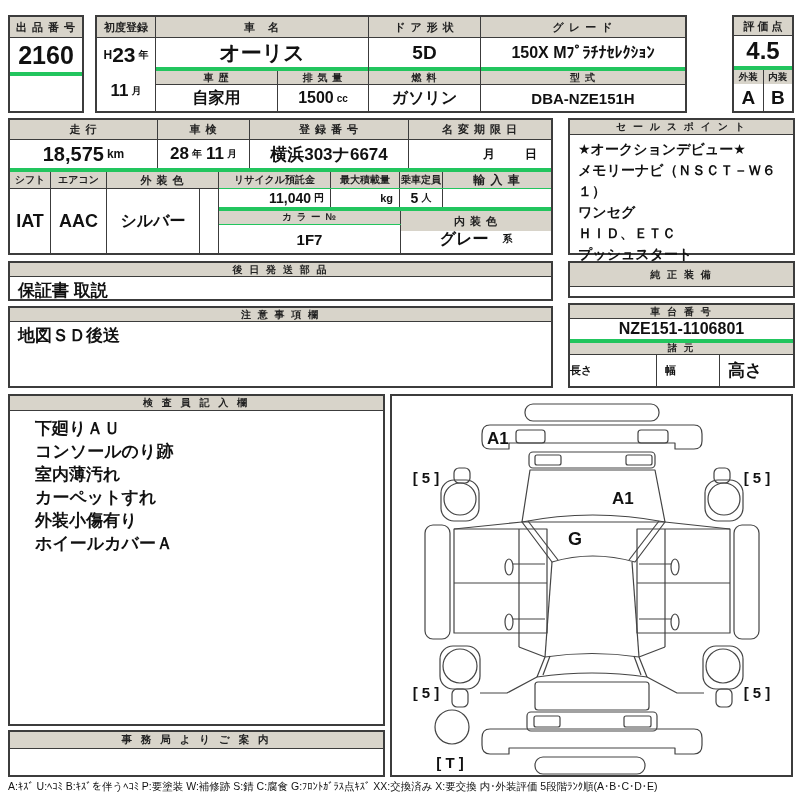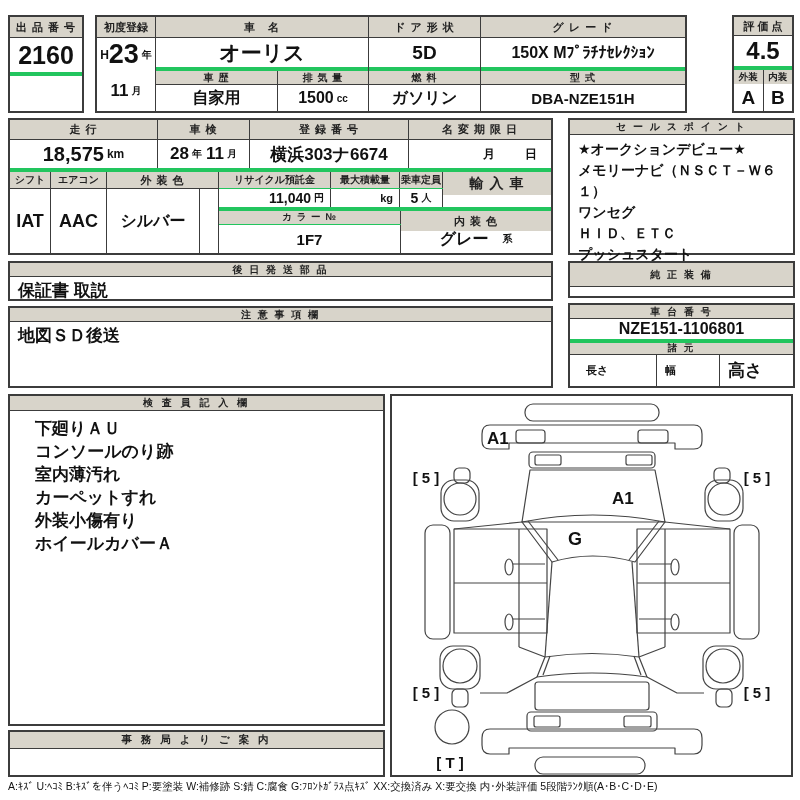--- a/index.html
+++ b/index.html
@@ -31,21 +31,21 @@
     <div class="hdr" style="height:21px">出 品 番 号</div>
     <div class="cell bb val" style="height:38px;font-size:25px">2160</div>
     <div style="flex:1"></div>
   </div>
 
   <div class="box row" style="left:95px;top:15px;width:592px;height:98px;flex-direction:row">
     <div class="col br" style="width:59px">
       <div class="hdr" style="height:21px;letter-spacing:0">初度登録</div>
       <div class="cell" style="height:33px">
         <span style="font-size:12px;font-weight:700">H</span>
-        <span class="val" style="font-size:27px">23</span>
+        <span class="val" style="font-size:21px">23</span>
         <span class="unit">年</span>
       </div>
       <div class="cell" style="flex:1">
         <span class="val" style="font-size:17px">11</span>
         <span class="unit">月</span>
       </div>
     </div>
     <div class="col br" style="width:213px">
       <div class="hdr" style="height:21px">車　名</div>
       <div class="cell bb val" style="height:33px;font-size:21px">オーリス</div>
@@ -134,21 +134,21 @@
         <div class="row" style="flex:1">
           <div class="cell br val" style="flex:1;font-size:16px">シルバー</div>
           <div style="width:18px"></div>
         </div>
       </div>
       <div class="col" style="flex:1">
         <div class="row bb" style="height:17px">
           <div class="hdr br" style="width:112px;height:16px;font-size:10px;letter-spacing:0;border-bottom:none">リサイクル預託金</div>
           <div class="hdr br" style="width:69px;height:16px;font-size:10px;letter-spacing:0;border-bottom:none">最大積載量</div>
           <div class="hdr br" style="width:43px;height:16px;font-size:10px;letter-spacing:0;border-bottom:none">乗車定員</div>
-          <div class="hdr" style="flex:1;height:23px;font-size:14px;border-bottom:none">輸 入 車</div>
+          <div class="hdr" style="flex:1;height:16px;font-size:12px;border-bottom:none">輸 入 車</div>
         </div>
         <div class="row bb" style="height:22px">
           <div class="cell br" style="width:112px;justify-content:flex-end;padding-right:6px">
             <span class="val" style="font-size:14px">11,040</span>
             <span class="unit">円</span>
           </div>
           <div class="cell br" style="width:69px;justify-content:flex-end;padding-right:6px">
             <span style="font-size:11px;font-weight:700">kg</span>
           </div>
           <div class="cell br" style="width:43px">
@@ -196,21 +196,21 @@
   <div class="box" style="left:8px;top:306px;width:545px;height:82px">
     <div class="hdr" style="height:14px;font-size:10px;letter-spacing:2px">注 意 事 項 欄</div>
     <div class="val" style="padding:2px 8px;font-size:17px">地図ＳＤ後送</div>
   </div>
 
   <div class="box" style="left:568px;top:303px;width:227px;height:85px">
     <div class="hdr" style="height:14px;font-size:10px;letter-spacing:2px">車 台 番 号</div>
     <div class="cell bb val" style="height:24px;font-size:16px">NZE151-1106801</div>
     <div class="hdr" style="height:12px;font-size:9.5px;letter-spacing:2px">諸 元</div>
     <div class="row" style="flex:1">
-      <div class="cell br" style="width:87px;justify-content:flex-start;padding-left:16px;font-size:11px;font-weight:600">長さ</div>
+      <div class="cell br" style="width:87px;justify-content:flex-start;padding-left:0;font-size:11px;font-weight:600">長さ</div>
       <div class="cell br" style="width:63px;justify-content:flex-start;padding-left:8px;font-size:11px;font-weight:600">幅</div>
       <div class="cell" style="flex:1;justify-content:flex-start;padding-left:8px;font-size:17px;font-weight:600">高さ</div>
     </div>
   </div>
 
   <div class="box" style="left:8px;top:394px;width:377px;height:332px">
     <div class="hdr" style="height:15px;font-size:10px;letter-spacing:3px">検 査 員 記 入 欄</div>
     <div class="lines" style="font-size:17px;line-height:23px;padding:6px 25px">
       <div>下廻りＡＵ</div>
       <div>コンソールのり跡</div>

